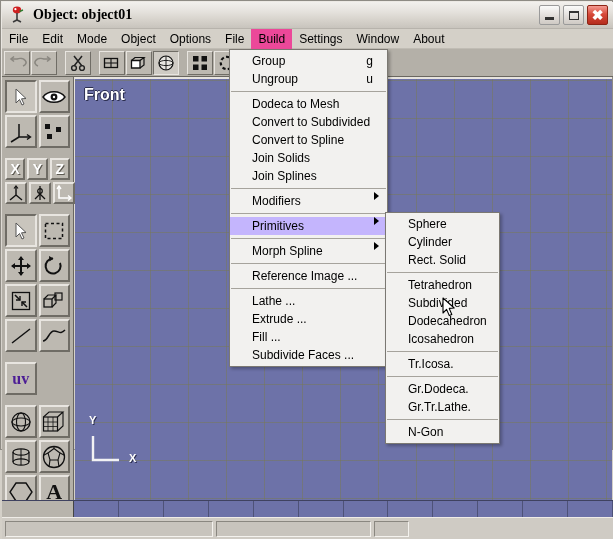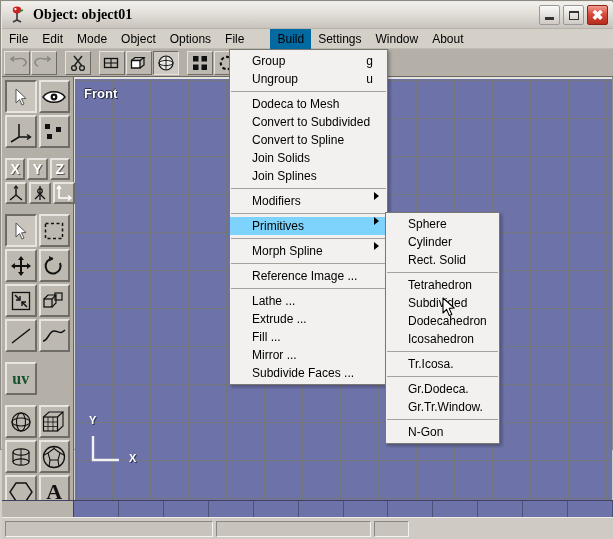--- a/index.html
+++ b/index.html
@@ -45,21 +45,21 @@
   
   .menubar{
     position:absolute;left:1px;top:28px;width:611px;height:20px;
     background:#d4d0c8;display:flex;align-items:center;
     border-bottom:1px solid #c0bcb4;box-sizing:border-box;
   }
   .menu-item{
     font-size:12px;color:#000;padding:4px 7px 3px 7px;line-height:13px;
     font-family:"Liberation Sans", sans-serif;cursor:default;white-space:nowrap;
   }
-  .menu-item.active{background:#0369a1;margin-left:19px;}
+  .menu-item.active{background:#ec4899;}
 
   
   .toolbar{
     position:absolute;left:1px;top:48px;width:611px;height:28px;
     background:#b4b0a8;box-sizing:border-box;
     display:flex;align-items:center;padding-left:2px;
     border-bottom:1px solid #6a6760;
   }
   .tbtn{
     width:26px;height:24px;margin-right:1px;box-sizing:border-box;
@@ -100,21 +100,21 @@
     position:absolute;left:74px;top:78px;width:537px;height:421px;
     background:#6d72a8;overflow:hidden;
   }
   .grid{position:absolute;left:0;top:0;width:537px;height:421px;
     background-image:
       linear-gradient(to right, rgba(120,122,90,0.55) 1px, transparent 1px),
       linear-gradient(to bottom, rgba(120,122,90,0.55) 1px, transparent 1px);
     background-size:38px 38px;background-position:-1px 1px;
   }
   .vp-label{
-    position:absolute;left:9px;top:7px;color:#fff;font-size:13px;font-weight:bold;
+    position:absolute;left:9px;top:7px;color:#fff;font-size:16px;font-weight:bold;
     font-family:"Liberation Sans", sans-serif;
     text-shadow:1px 1px 0 #2c2f50, -1px 0 0 #2c2f50, 0 -1px 0 #2c2f50;
   }
   .axis-ind{position:absolute;left:10px;bottom:26px;width:60px;height:58px;}
   .axis-lbl{position:absolute;color:#fff;font-size:11px;font-weight:bold;
     font-family:"Liberation Sans", sans-serif;
     text-shadow:1px 1px 0 #2c2f50;}
 
   
   .hstrip{
@@ -144,21 +144,21 @@
     position:absolute;background:#f2f1ef;
     border:1px solid #7b7872;box-sizing:border-box;
     box-shadow:2px 2px 3px rgba(0,0,0,0.28);
     font-size:12px;color:#000;padding:2px 0;
   }
   .dd-item{
     height:18px;line-height:18px;padding:0 10px 0 22px;white-space:nowrap;
     position:relative;display:flex;
     font-family:"Liberation Sans", sans-serif;
   }
-  .dd-item.hl{background:#7dd3fc;}
+  .dd-item.hl{background:#c4b5fd;}
   .dd-accel{position:absolute;right:14px;font-size:12px;}
   .dd-arrow{
     position:absolute;right:8px;width:0;height:0;
     border-left:5px solid #000;border-top:4px solid transparent;border-bottom:4px solid transparent;
   }
   .dd-sep{height:1px;background:#a6a39c;margin:3px 1px;}
   .build-menu{left:228px;top:48px;width:159px;}
   .prim-menu{left:384px;top:211px;width:115px;}
 
   
@@ -400,21 +400,21 @@
               </svg>
           </div>
         </div>
       </div>
 
       <div class="tdiv"></div>
 
       <div class="tgroup">
         <div class="trow">
           <div class="lbtn">
-            <span style="font-size:16px;font-weight:bold;color:#14532d;font-family:'Liberation Serif',serif;text-align:right;">uv</span>
+            <span style="font-size:16px;font-weight:bold;color:#4c1d95;font-family:'Liberation Serif',serif;text-align:right;">uv</span>
           </div>
           <div class="lbtn blank"></div>
         </div>
       </div>
 
       <div class="tdiv"></div>
 
       <div class="tgroup">
         <div class="trow">
           <div class="lbtn">
@@ -554,23 +554,20 @@
       <div class="dd-item">
           <span>Lathe ...</span>
         </div>
       <div class="dd-item">
           <span>Extrude ...</span>
         </div>
       <div class="dd-item">
           <span>Fill ...</span>
         </div>
       <div class="dd-item">
-          <span>Mirror ...</span>
-        </div>
-      <div class="dd-item">
           <span>Subdivide Faces ...</span>
         </div>
     </div>
 
     <div class="dropdown prim-menu">
       <div class="dd-item">
           <span>Sphere</span>
         </div>
       <div class="dd-item">
           <span>Cylinder</span>
@@ -593,21 +590,21 @@
         </div>
       <div class="dd-sep"></div>
       <div class="dd-item">
           <span>Tr.Icosa.</span>
         </div>
       <div class="dd-sep"></div>
       <div class="dd-item">
           <span>Gr.Dodeca.</span>
         </div>
       <div class="dd-item">
-          <span>Gr.Tr.Window.</span>
+          <span>Gr.Tr.Lathe.</span>
         </div>
       <div class="dd-sep"></div>
       <div class="dd-item">
           <span>N-Gon</span>
         </div>
     </div>
 
     <div class="cursor">
       <svg width="16" height="22" viewBox="0 0 16 22">
         <path d="M1 1 L1 16 L4.6 12.4 L7.3 18.6 L9.8 17.5 L7.2 11.4 L12.2 11 Z" fill="#fff" stroke="#000" stroke-width="1.1" stroke-linejoin="round"></path>

